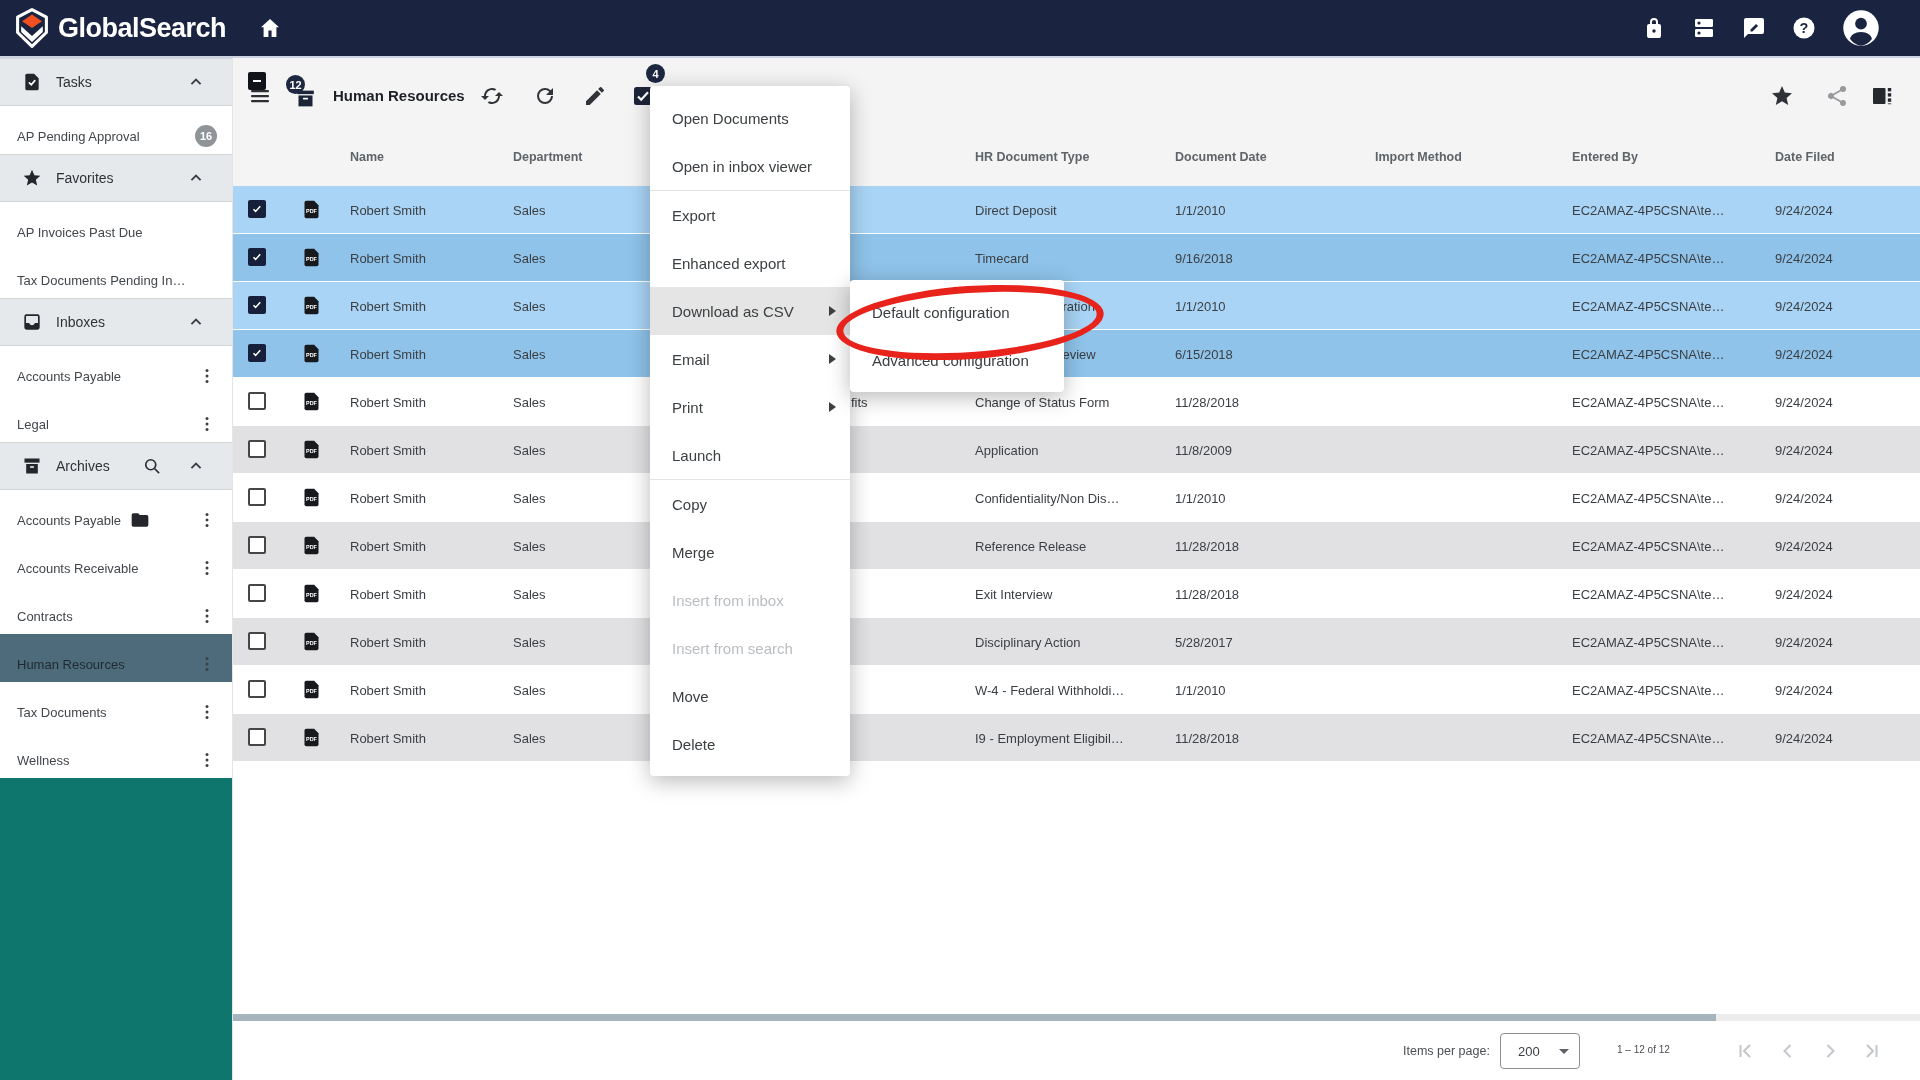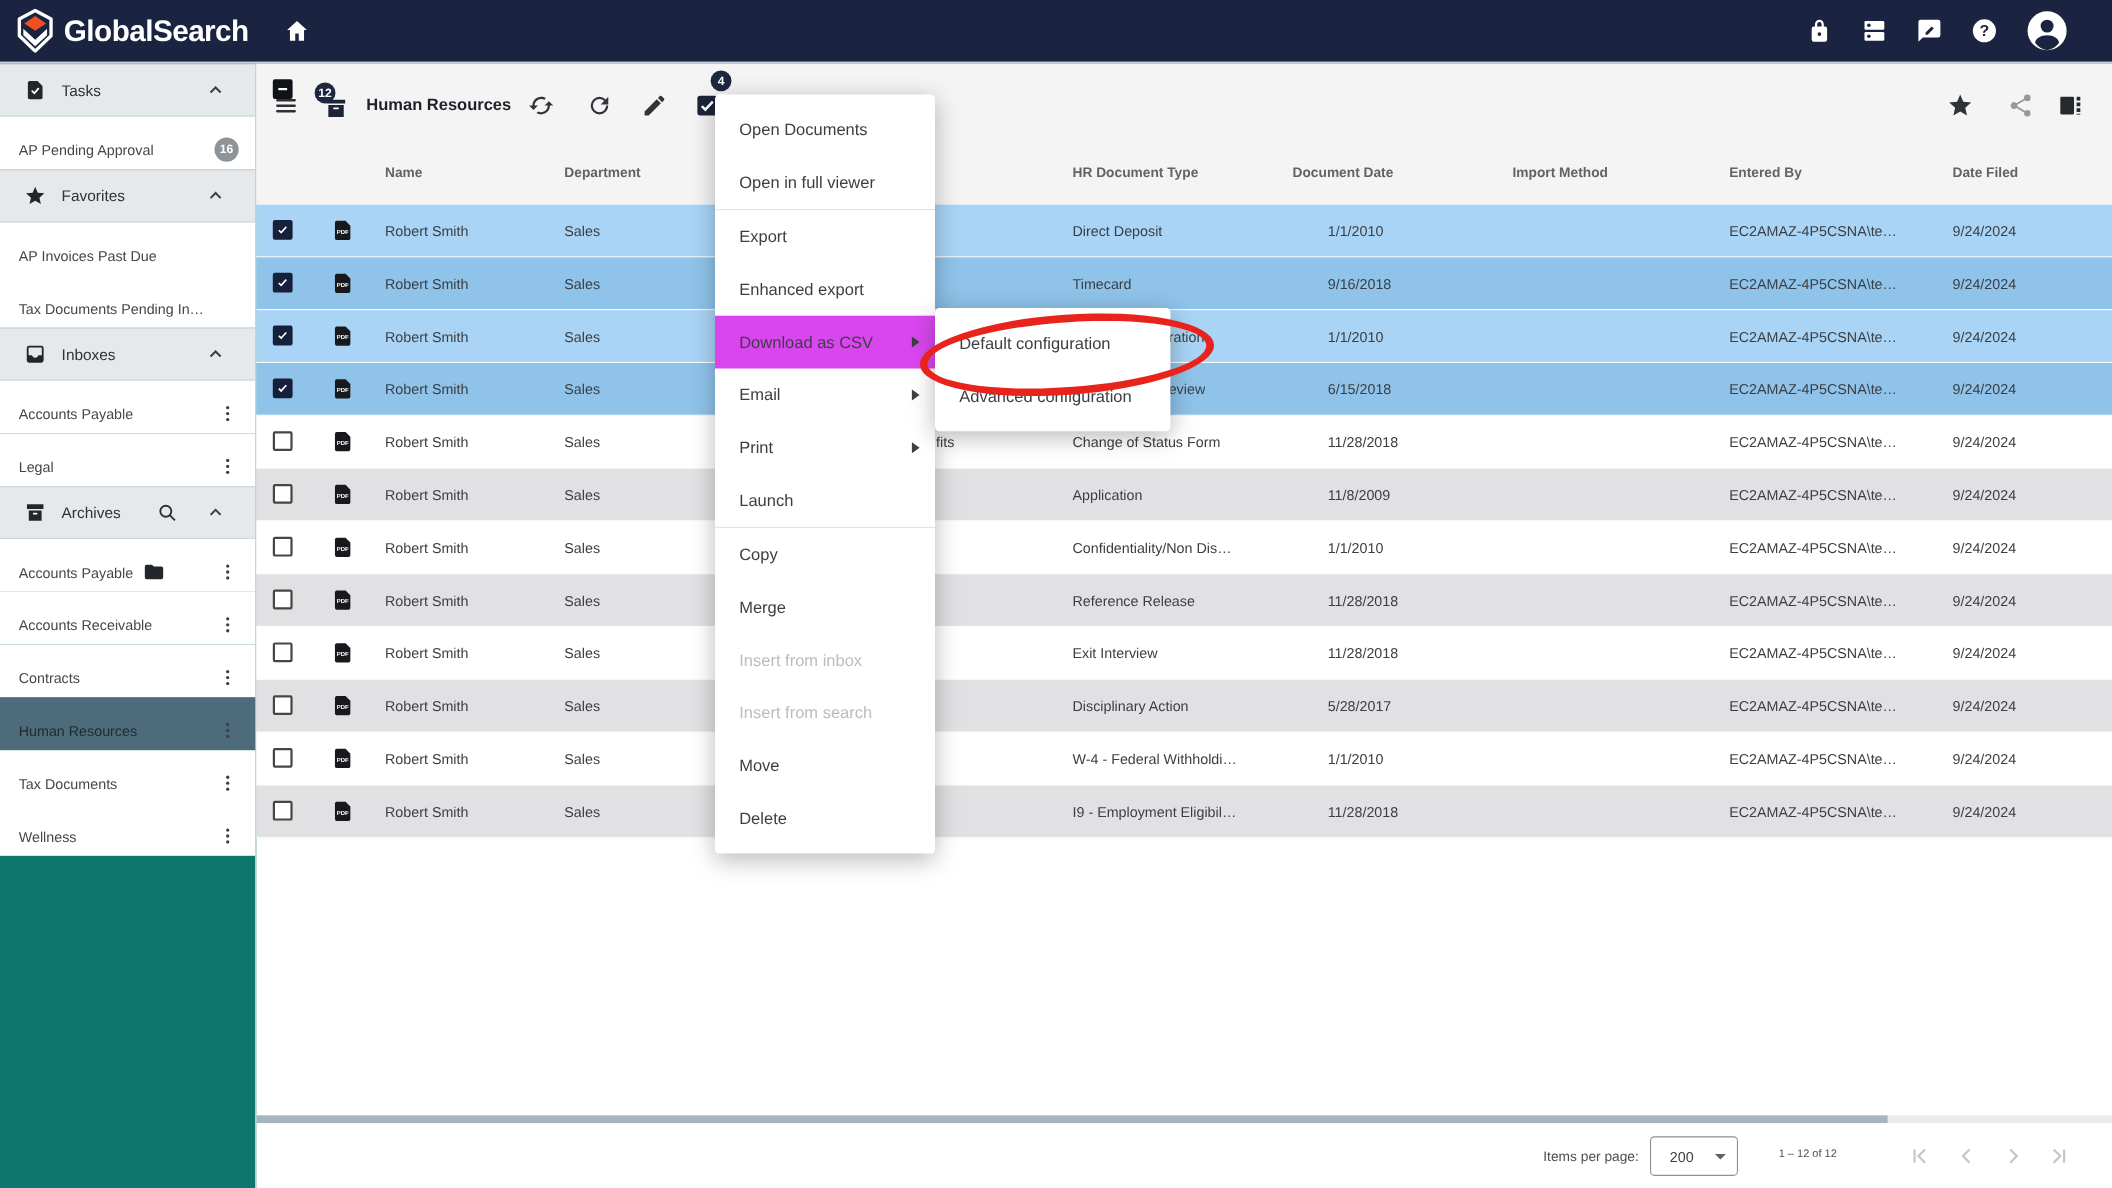--- a/index.html
+++ b/index.html
@@ -58,27 +58,27 @@
   .cell{position:absolute;top:50%;transform:translateY(-50%);font-size:13px;color:#3a3f44;white-space:nowrap;}
   .cbx{position:absolute;left:15px;top:14px;width:18px;height:18px;border-radius:2px;background:#fff;
        border:2px solid #464646;box-sizing:border-box;cursor:pointer;}
   .cbx.on{background:#16203a;border-color:#16203a;}
   .cbx svg{width:100%;height:100%;display:block;}
   .cbx.ind{background:#101317;border-color:#101317;}
   .cbx.ind::after{content:"";position:absolute;left:3px;top:6px;width:8px;height:2.4px;background:#fff;}
   .pdficon{position:absolute;left:68px;top:13px;width:21px;height:21px;}
   .pdficon svg{width:100%;height:100%;display:block;}
   .c-name{left:117px;} .c-dept{left:280px;} .c-frag{left:618px;} .c-type{left:742px;}
-  .c-date{left:974px;} .c-entered{left:1339px;} .c-filed{left:1542px;}
+  .c-date{left:942px;} .c-entered{left:1339px;} .c-filed{left:1542px;}
 
   
   .ctx{position:absolute;left:650px;top:86px;width:200px;background:#fff;border-radius:4px;
        box-shadow:0 5px 22px rgba(0,0,0,.28);padding:8px 0;z-index:50;}
   .mi{height:48px;display:flex;align-items:center;padding:0 14px 0 22px;font-size:15px;color:#3c4043;cursor:pointer;}
-  .mi.hover{background:#d946ef;}
+  .mi.hover{background:#e5e5e5;}
   .mi.disabled{color:#b9bdc1;cursor:default;}
   .subarrow{margin-left:auto;width:0;height:0;border-left:7px solid #3c4043;
             border-top:5px solid transparent;border-bottom:5px solid transparent;}
   .mdiv{height:0;border-top:1px solid #e3e3e3;margin:0;}
   .ctx2{position:absolute;left:850px;top:280px;width:214px;background:#fff;border-radius:4px;
         box-shadow:0 5px 22px rgba(0,0,0,.28);padding:8px 0;z-index:55;}
   .red-ellipse{position:absolute;left:836px;top:286px;width:254px;height:59px;border:7px solid #e8231c;
                border-radius:50%;transform:rotate(-4deg);z-index:60;pointer-events:none;}
 
   
@@ -597,21 +597,21 @@
           <span class="cell c-filed">9/24/2024</span>
         </div>
       </div>
   </main>
 
   <div class="ctx" id="ctxmenu">
       <div class="mi">
         <span>Open Documents</span>
       </div>
       <div class="mi">
-        <span>Open in full viewer</span>
+        <span>Open in inbox viewer</span>
       </div>
       <div class="mdiv"></div>
       <div class="mi">
         <span>Export</span>
       </div>
       <div class="mi">
         <span>Enhanced export</span>
       </div>
       <div class="mi hover">
         <span>Download as CSV</span>

